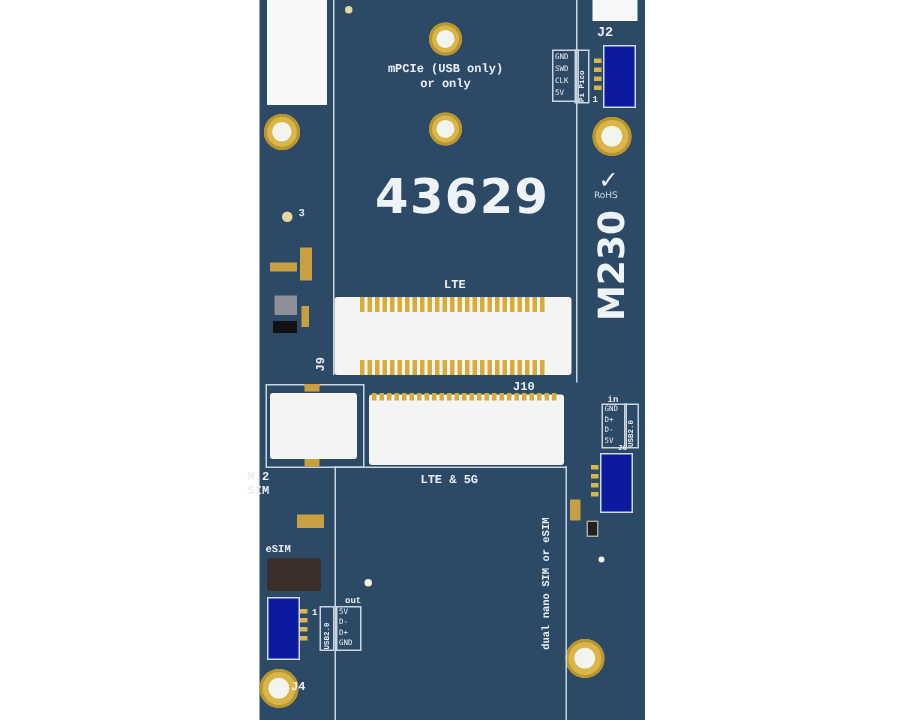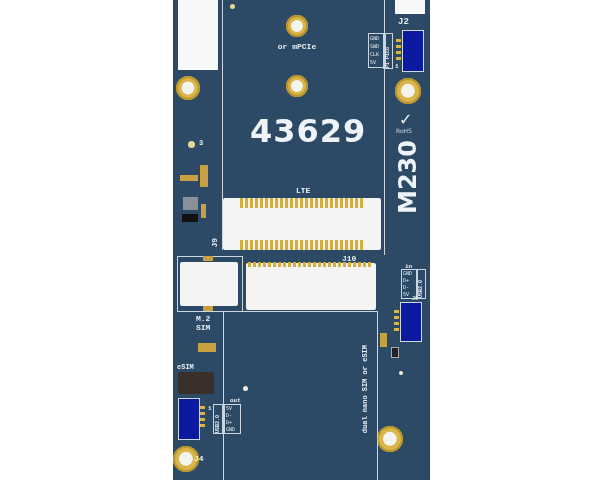--- a/index.html
+++ b/index.html
@@ -38,21 +38,22 @@
 <div class="abs hole" style="left:173px;top:446px;width:26px;height:26px;"></div>
 <div class="abs hole" style="left:377px;top:426px;width:26px;height:26px;"></div>
 
 <div class="abs via" style="left:230px;top:4px;width:5px;height:5px;"></div>
 <div class="abs via" style="left:188px;top:141px;width:7px;height:7px;"></div>
 <div class="abs silk" style="left:199px;top:139px;font-size:7px;">3</div>
 <div class="abs via" style="left:243px;top:386px;width:5px;height:5px;background:#f3f0dc;"></div>
 <div class="abs via" style="left:399px;top:371px;width:4px;height:4px;background:#f3f0dc;"></div>
 
 <div class="abs silk" style="left:230px;top:42px;width:134px;text-align:center;font-size:8px;line-height:10px;">
-  <div>or mPCIe</div>
+  <div>mPCIe (USB only)</div>
+  <div>or only</div>
 </div>
 
 <div class="abs" style="left:250px;top:112px;font-family:'DejaVu Sans', sans-serif;font-weight:bold;font-size:32px;color:#eef3f7;letter-spacing:1px;">43629</div>
 
 <div class="abs silk" style="left:398px;top:17px;font-size:9px;">J2</div>
 <div class="abs outline" style="left:368px;top:33px;width:15px;height:33px;font-size:5px;line-height:8px;color:#e8eef4;font-family:'DejaVu Sans Mono',monospace;padding-left:1px;">
   <div>GND</div>
   <div>SWD</div>
   <div>CLK</div>
   <div>5V</div>
@@ -138,21 +139,21 @@
     <span></span>
     <span></span>
   </div>
 
 <div class="abs silk" style="left:342px;top:254px;font-size:8px;">J10</div>
 
 <div class="abs outline" style="left:177px;top:256px;width:64px;height:54px;"></div>
 <div class="abs slot" style="left:180px;top:262px;width:58px;height:44px;"></div>
 <div class="abs smd" style="left:203px;top:256px;width:10px;height:5px;"></div>
 <div class="abs smd" style="left:203px;top:306px;width:10px;height:5px;"></div>
-<div class="abs silk" style="left:196px;top:314px;font-size:8px;line-height:9px;">
+<div class="abs silk" style="left:165px;top:314px;font-size:8px;line-height:9px;">
   <div>M.2</div>
   <div>SIM</div>
 </div>
 
 <div class="abs slot" style="left:246px;top:263px;width:130px;height:47px;"></div>
 <div class="abs gold-row" style="left:248px;top:262px;">
     <span style="height:5px"></span>
     <span style="height:5px"></span>
     <span style="height:5px"></span>
     <span style="height:5px"></span>
@@ -174,20 +175,21 @@
     <span style="height:5px"></span>
     <span style="height:5px"></span>
     <span style="height:5px"></span>
     <span style="height:5px"></span>
     <span style="height:5px"></span>
     <span style="height:5px"></span>
   </div>
 
 <div class="abs outline" style="left:223px;top:311px;width:153px;height:170px;border-bottom:none;"></div>
 <div class="abs silk" style="left:223px;top:315px;width:153px;text-align:center;font-size:8px;line-height:11px;">
+  <div>LTE &amp; 5G</div>
 </div>
 <div class="abs silk vtext" style="left:361px;top:345px;font-size:7px;">dual nano SIM or eSIM</div>
 
 <div class="abs silk" style="left:405px;top:263px;font-size:6px;">in</div>
 <div class="abs outline" style="left:401px;top:269px;width:14px;height:28px;font-size:5px;line-height:7px;color:#e8eef4;font-family:'DejaVu Sans Mono',monospace;padding-left:1px;">
   <div>GND</div>
   <div>D+</div>
   <div>D-</div>
   <div>5V</div>
 </div>

